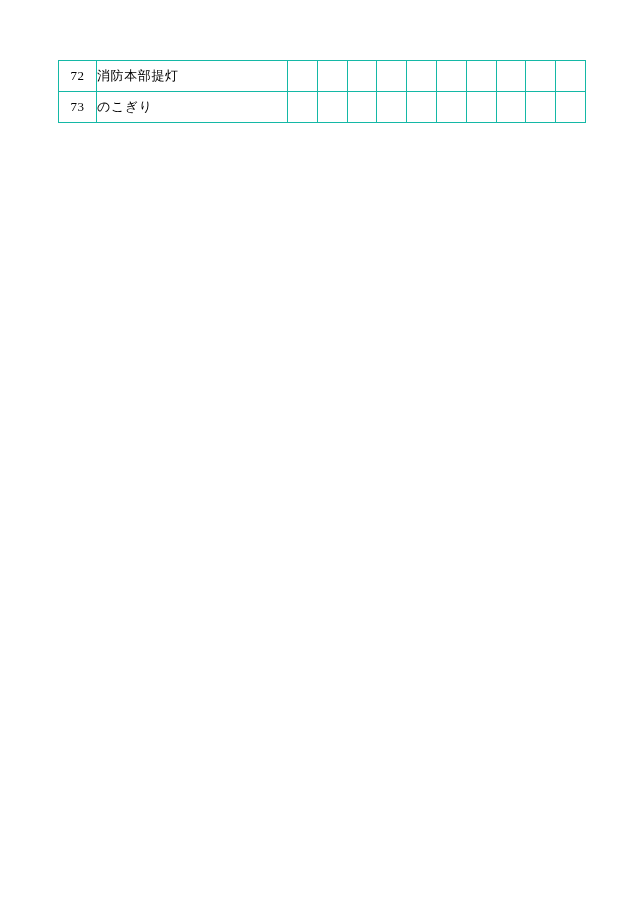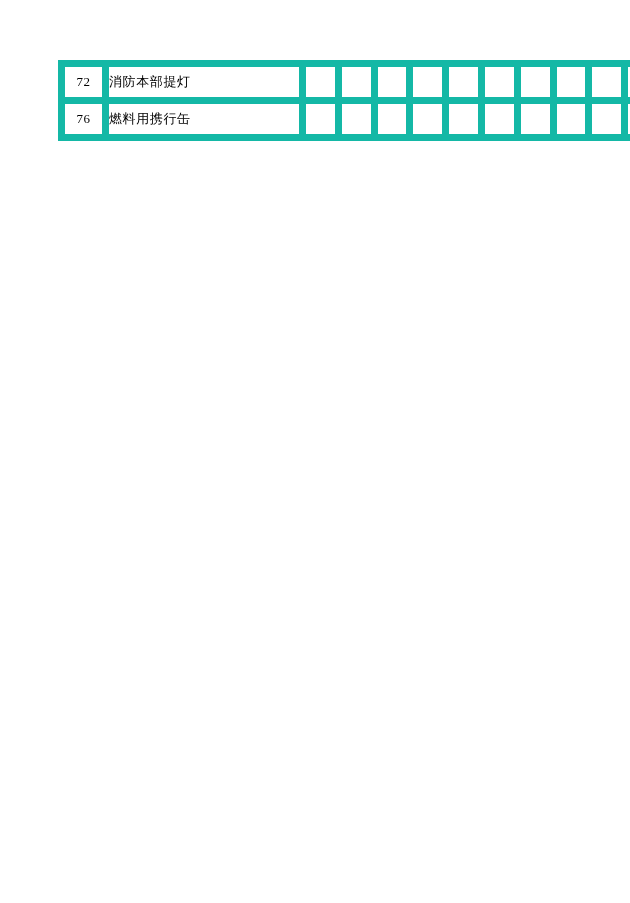--- a/index.html
+++ b/index.html
@@ -25,21 +25,21 @@
     left: 58px;
     top: 60px;
     width: 515px;
   }
   table.inventory {
     border-collapse: collapse;
     table-layout: fixed;
     width: 515px;
   }
   table.inventory td {
-    border: 7px solid #14b8a6;
+    border: 1px solid #14b8a6;
     height: 30px;
     padding: 0;
     font-size: 13px;
     color: #000000;
     background: #ffffff;
   }
   td.num {
     width: 37px;
     text-align: center;
     vertical-align: middle;
@@ -76,22 +76,22 @@
           <td class="blank"></td>
           <td class="blank"></td>
           <td class="blank"></td>
           <td class="blank"></td>
           <td class="blank"></td>
           <td class="blank"></td>
           <td class="blank"></td>
           <td class="blank"></td>
         </tr>
         <tr>
-          <td class="num">76</td>
-          <td class="name">燃料用携行缶</td>
+          <td class="num">73</td>
+          <td class="name">のこぎり</td>
           <td class="blank"></td>
           <td class="blank"></td>
           <td class="blank"></td>
           <td class="blank"></td>
           <td class="blank"></td>
           <td class="blank"></td>
           <td class="blank"></td>
           <td class="blank"></td>
           <td class="blank"></td>
           <td class="blank"></td>

